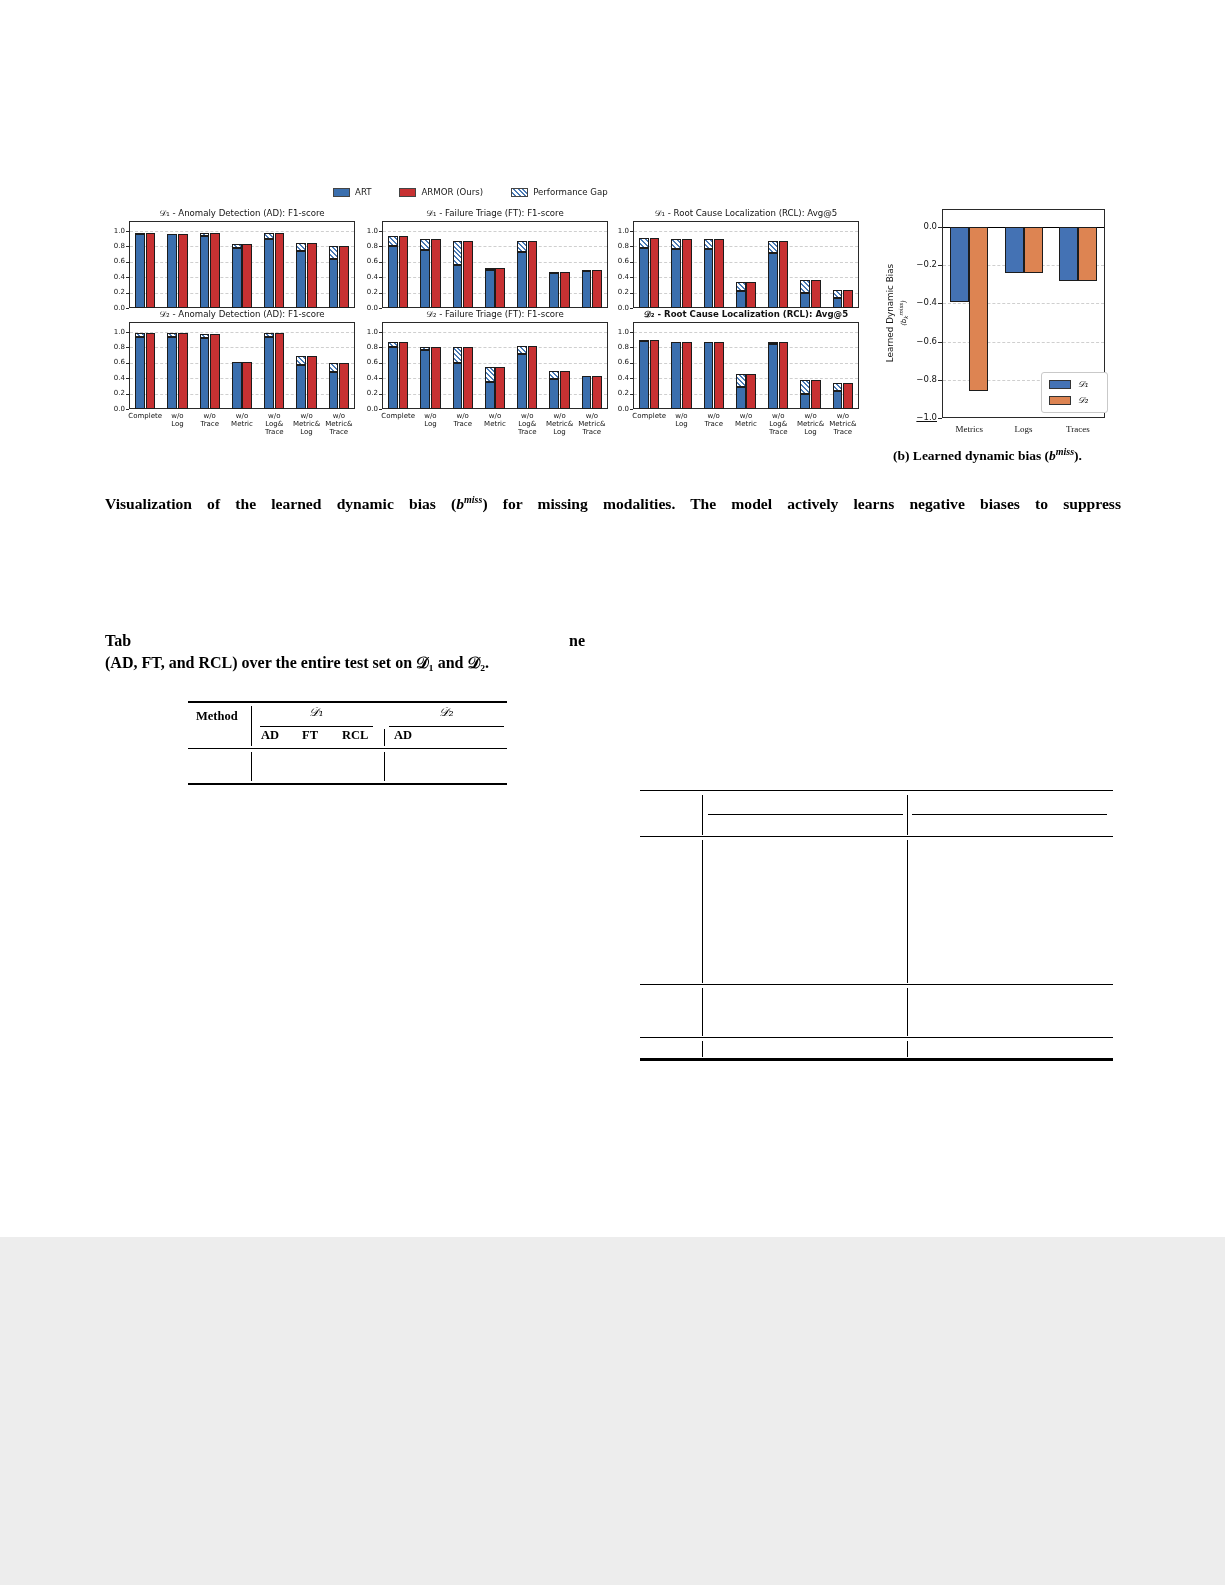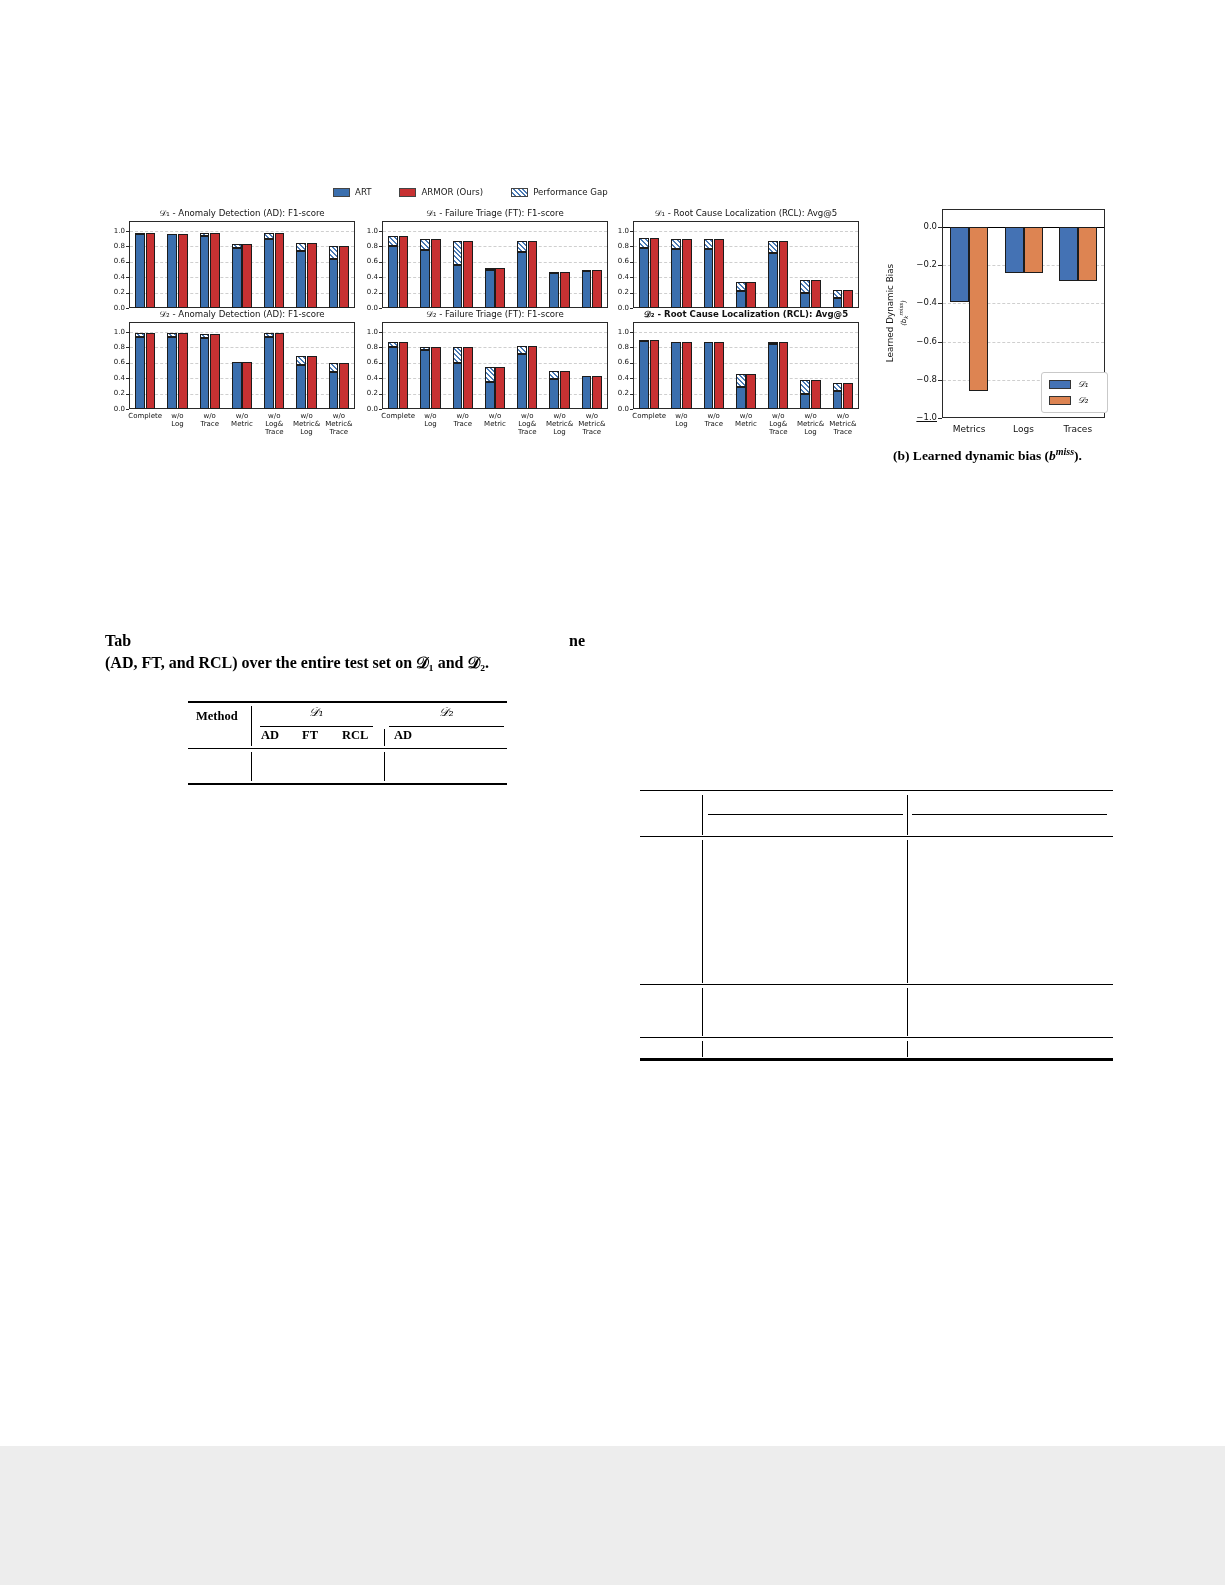--- a/index.html
+++ b/index.html
@@ -1,33 +1,33 @@
 <!DOCTYPE html>
 <html><head>
 <meta charset="utf-8">
 <style>
   html,body{margin:0;padding:0;background:#ededed;}
-  .page{position:relative;width:1225px;height:1446px;background:#ffffff;margin:0 auto;
+  .page{position:relative;width:1225px;height:1237px;background:#ffffff;margin:0 auto;
         font-family:"DejaVu Sans",sans-serif;overflow:hidden;color:#000;}
   .abs{position:absolute;}
   
   .fig-legend{position:absolute;left:333px;top:187px;display:flex;gap:28px;align-items:center;
               font-size:8.6px;color:#1a1a1a;}
   .leg-item{display:flex;align-items:center;gap:5px;}
   .swatch{width:17px;height:9px;display:inline-block;box-sizing:border-box;border:0.8px solid #444;}
   
   .plotbox{position:absolute;border:1px solid #2a2a2a;background:#fff;box-sizing:border-box;}
   .grid{position:absolute;height:0;border-top:1px dashed #cfcfcf;}
   .zline{position:absolute;height:1.2px;background:#000;}
   .ctitle{position:absolute;text-align:center;font-size:8.6px;color:#111;white-space:nowrap;}
   .ytick{position:absolute;text-align:right;font-size:7px;color:#111;}
   .btick{font-size:8.5px !important;}
   .tickmark{position:absolute;background:#2a2a2a;}
   .xtick{position:absolute;text-align:center;font-size:7px;line-height:8.2px;color:#111;white-space:pre-line;}
-  .bxtick{font-size:9px !important;line-height:10px !important;}
+  .bxtick{font-size:9px !important;line-height:10px !important;font-family:Liberation Serif, serif;}
   .bar{position:absolute;box-sizing:border-box;border:0.8px solid #1c1c1c;}
   .hatch{background:repeating-linear-gradient(45deg,#ffffff 0 2px,#4a7ab5 2px 3.3px);}
   .ylab{position:absolute;white-space:nowrap;color:#111;}
   .legbox{position:absolute;border:1px solid #c9c9c9;border-radius:3px;background:#fff;
           display:flex;flex-direction:column;justify-content:space-around;padding:3px 7px;box-sizing:border-box;}
   .legrow{display:flex;align-items:center;gap:7px;font-size:8.5px;font-style:italic;}
   .legpatch{width:22px;height:9px;box-sizing:border-box;border:0.9px solid #333;}
   
   .subcap{position:absolute;font-weight:bold;font-size:13.5px;text-align:center;
           font-family:"Liberation Serif","DejaVu Serif",serif;}
@@ -389,20 +389,21 @@
           <span>𝒟₂</span>
         </div>
       </div>
     </div>
 
   <div class="subcap" style="left:880px;top:448px;width:215px;">
     <span>(b) Learned dynamic bias (</span><i class="mvar">b</i><sup class="supt">miss</sup><span>).</span>
   </div>
 
   <div class="caption" style="left:105px;top:493px;width:1016px;">
+    <span class="cap-line j"><span>Visualization of the learned dynamic bias (</span><i class="mvar">b</i><sup class="supt">miss</sup><span>) for missing modalities. The model actively learns negative biases to suppress</span></span>
   </div>
 
   <span class="tabcap-frag" style="left:105px;top:632px;">Tab</span>
   <span class="tabcap-frag" style="left:569px;top:632px;">ne</span>
   <span class="tabcap-frag" style="left:105px;top:654px;">(AD, FT, and RCL) over the entire test set on 𝒟₁ and 𝒟₂.</span>
 
   <div>
     <div class="hline" style="left:188px;top:701px;width:319px;height:2px;"></div>
     <div class="hline" style="left:260px;top:726px;width:113px;height:1px;"></div>
     <div class="hline" style="left:389px;top:726px;width:115px;height:1px;"></div>

